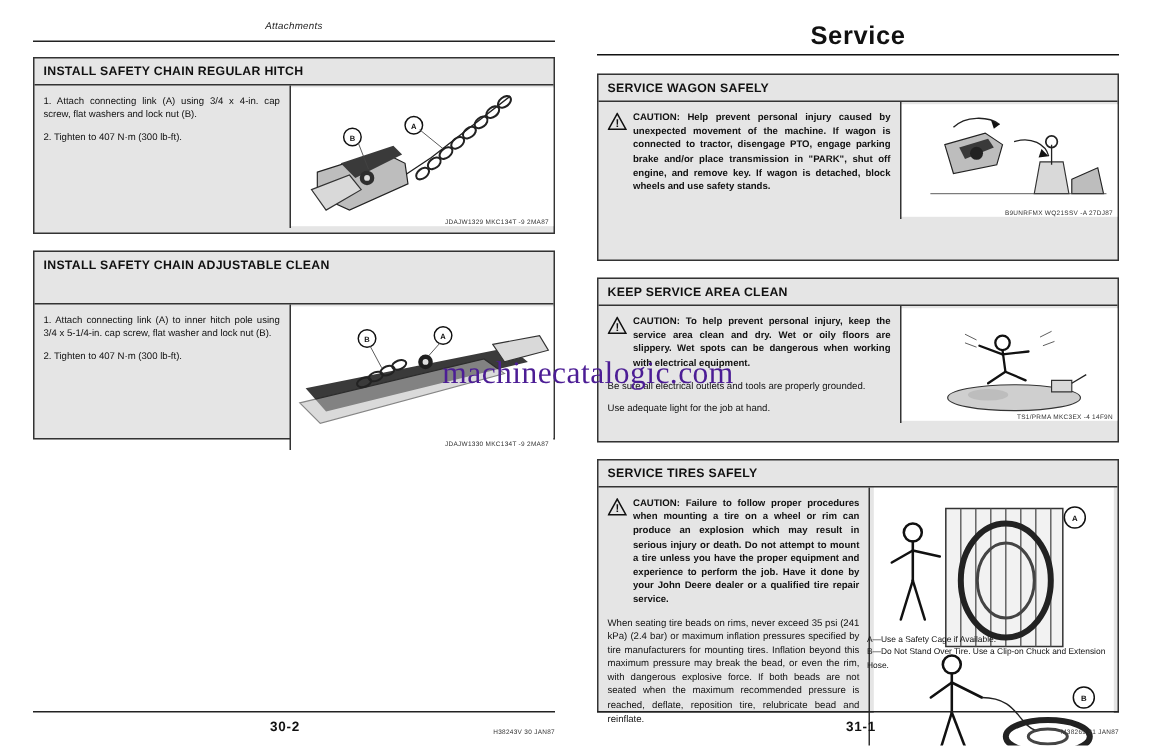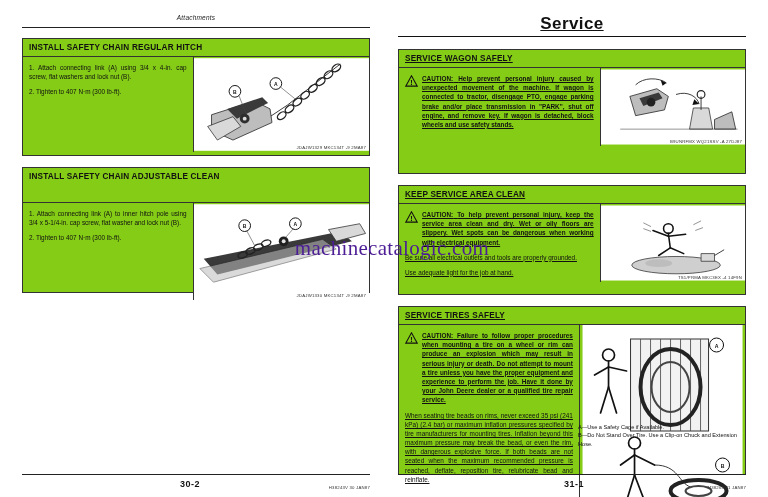--- a/index.html
+++ b/index.html
@@ -15,21 +15,21 @@
     width:768px;height:497px;
     display:flex;
   }
   .page{
     position:relative;
     width:384px;height:497px;
     box-sizing:border-box;
     padding:14px 16px 10px 16px;
   }
   .page.left{padding-left:22px;padding-right:14px;}
-  .page.right{padding-left:14px;padding-right:22px;text-decoration:underline;}
+  .page.right{padding-left:14px;padding-right:22px;}
 
   
   .running-head{
     text-align:center;
     font-size:6.5px;
     font-style:italic;
     color:#222;
     letter-spacing:.2px;
     height:10px;
   }
@@ -52,21 +52,21 @@
     border-top:1.6px solid #111;
     margin-bottom:12px;
   }
 
   
   .panel{
     border:1px solid #333;
     box-sizing:border-box;
     margin-bottom:11px;
     position:relative;
-    background:#84cc16;
+    background:#e5e5e5;
   }
   .panel-title{
     font-size:8.2px;
     font-weight:bold;
     letter-spacing:.2px;
     padding:4px 6px 3px 6px;
     border-bottom:1px solid #333;
     line-height:1.25;
   }
   .panel-body{

